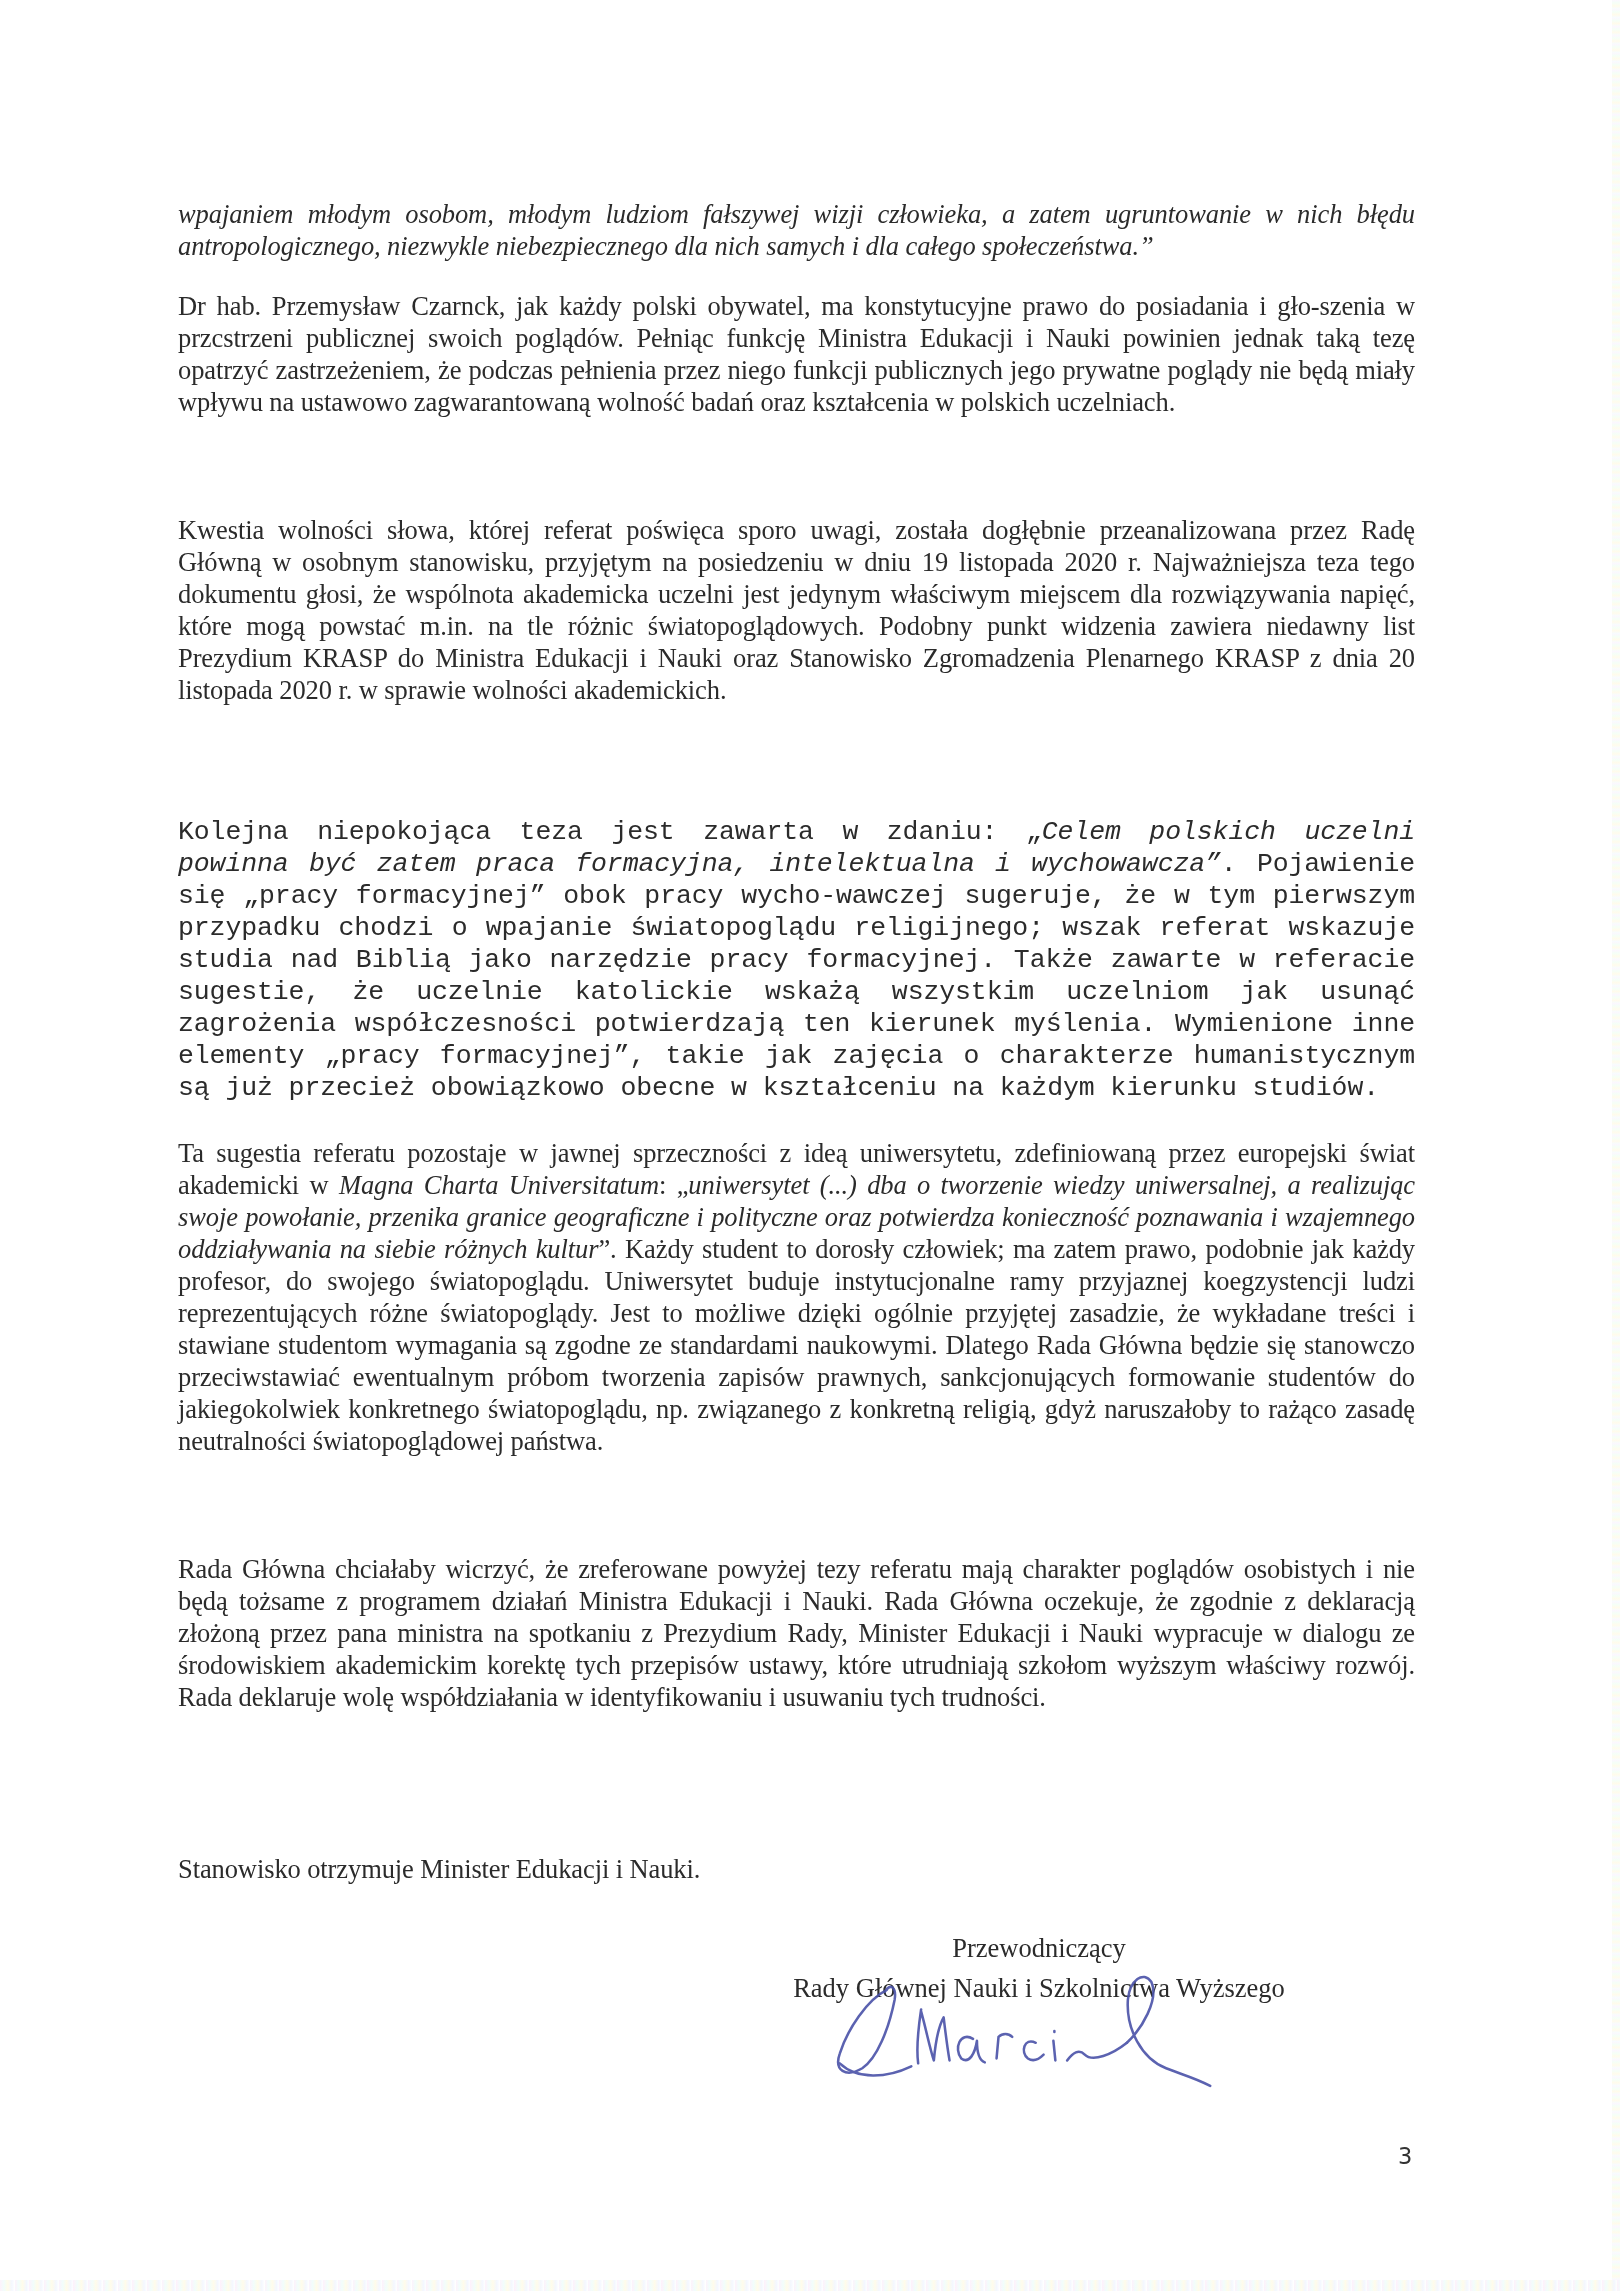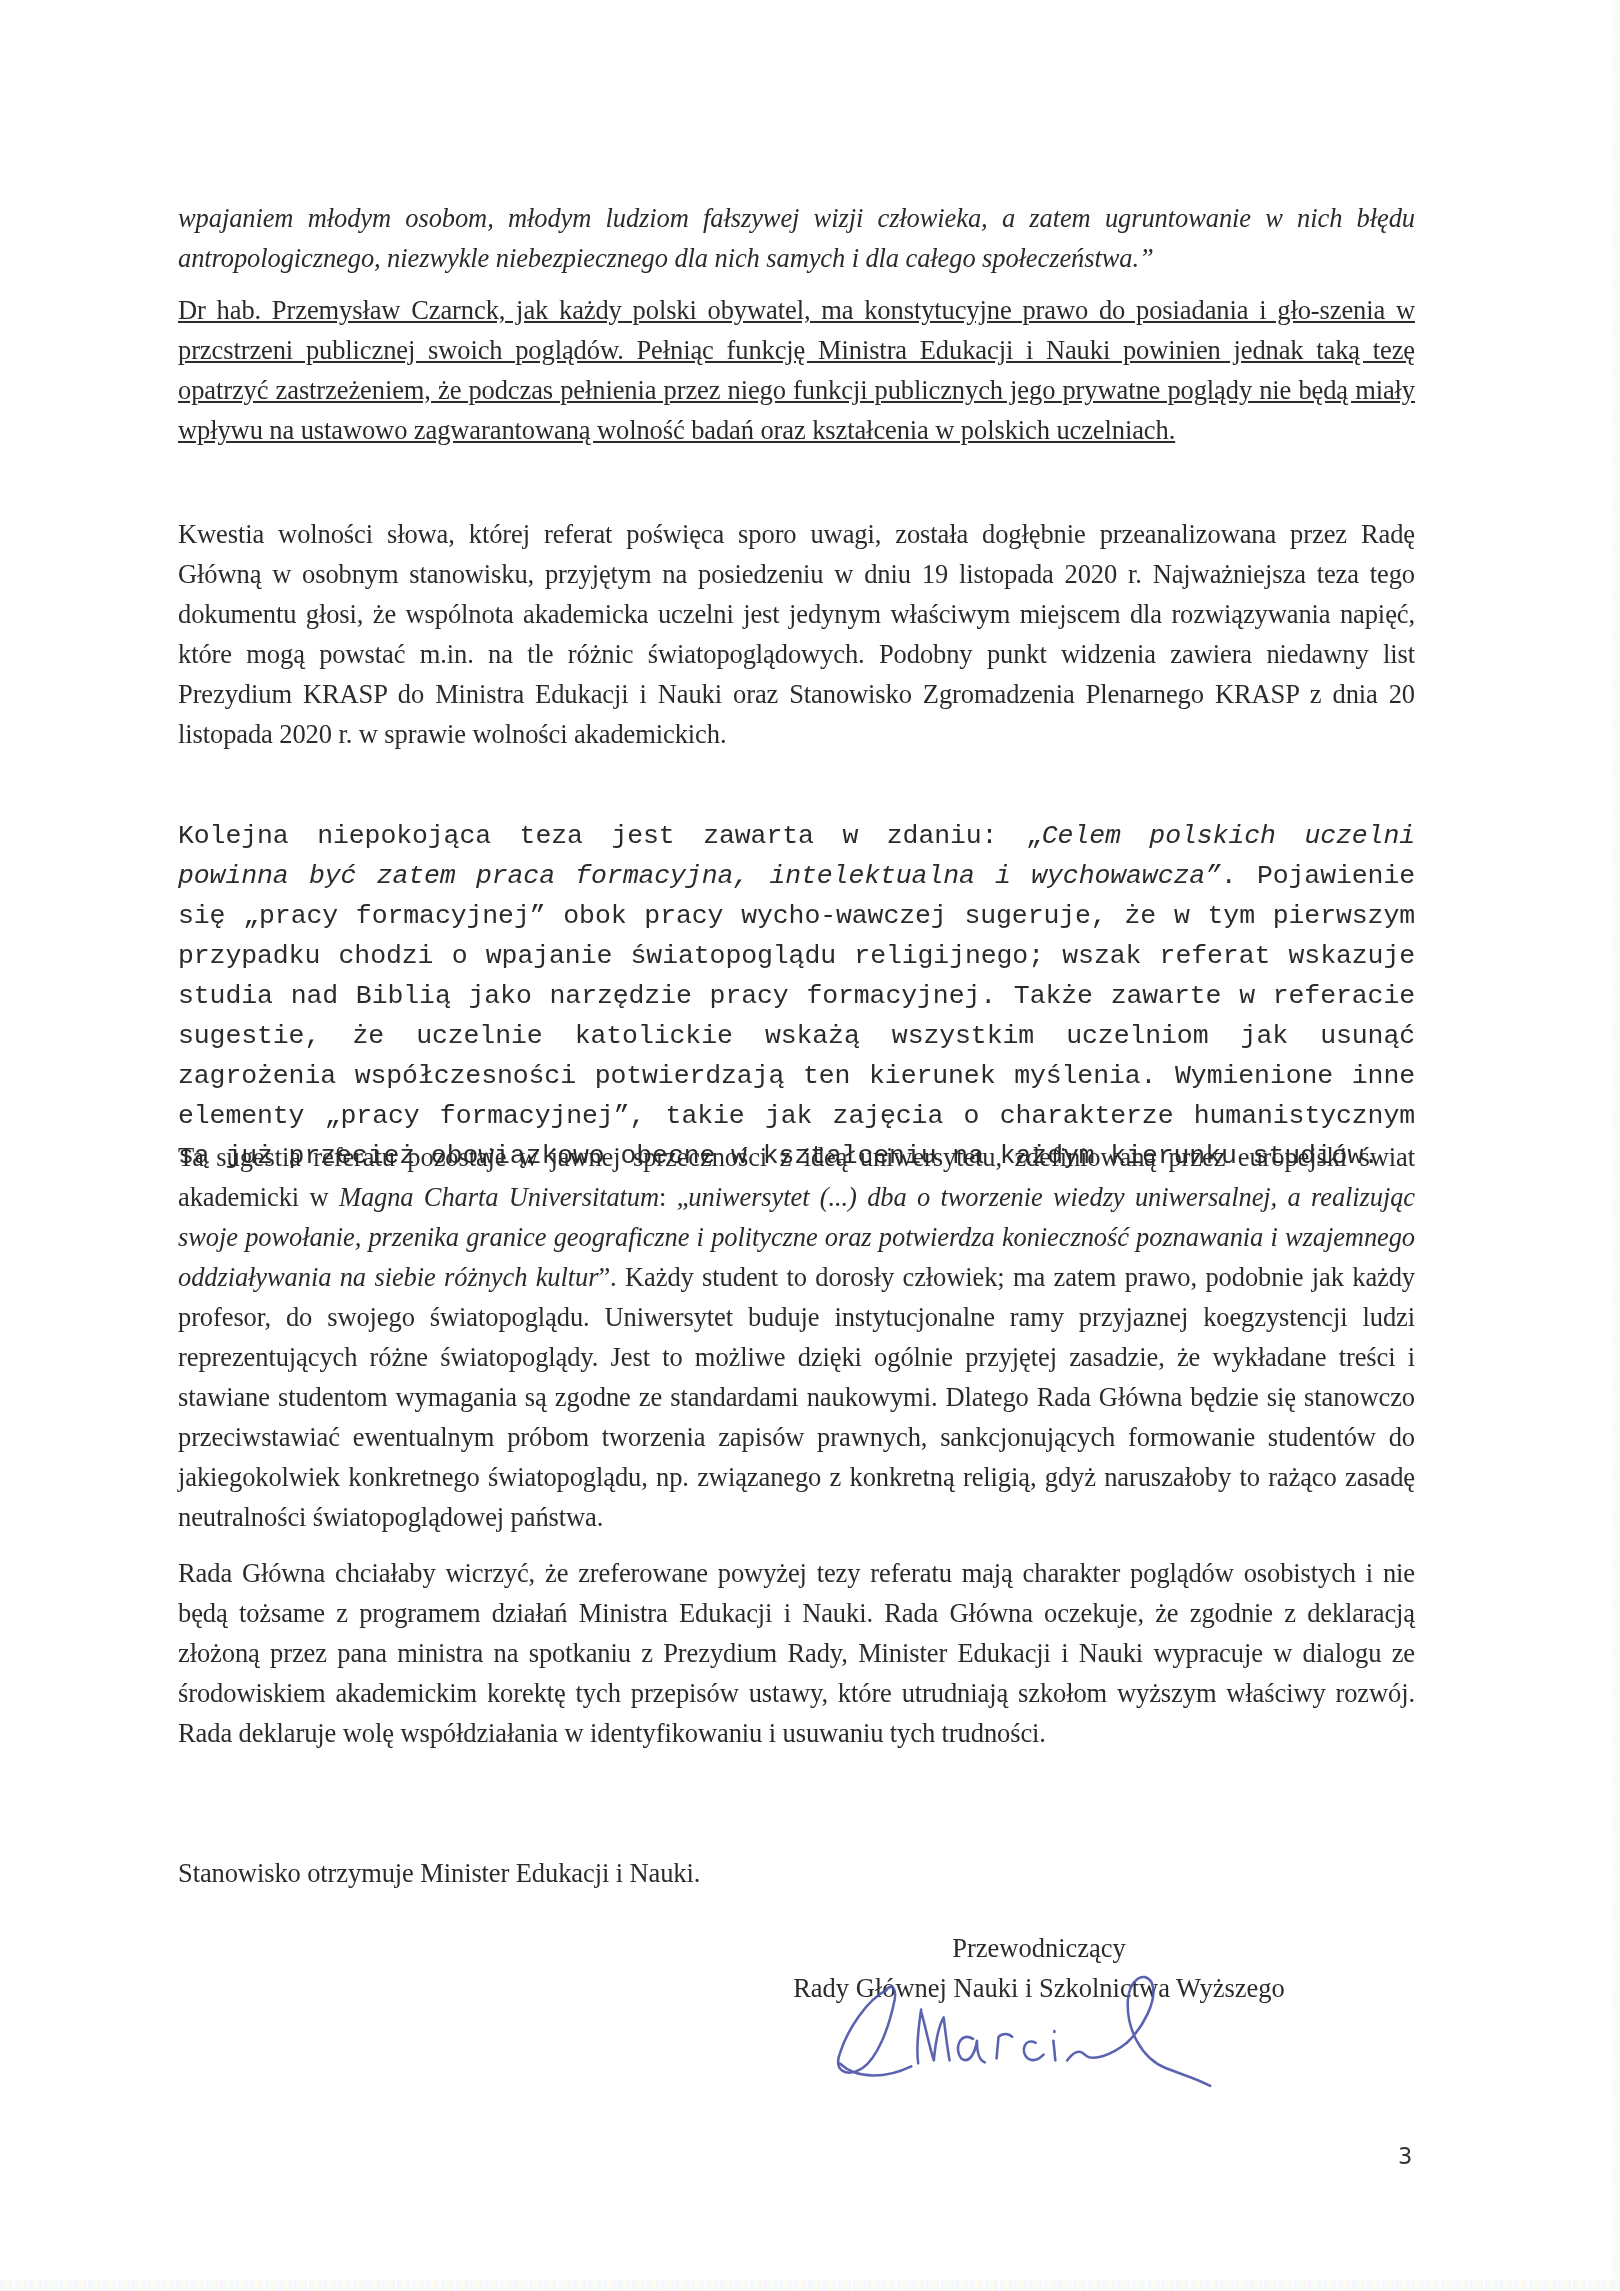--- a/index.html
+++ b/index.html
@@ -37,28 +37,28 @@
     height: 11.8px;
     background:
       repeating-linear-gradient(90deg, #fdf0fb 0px, #f0fdfb 3.9px, #fffbe8 7.8px, #f2f6ff 11.8px, #fff 14.7px);
     opacity: 0.9;
   }
   .body-text {
     position: absolute;
     left: 178px;
     width: 1237px;
     font-size: 26.5px;
-    line-height: 40px;
+    line-height: 32px;
     text-align: justify;
     margin: 0;
     letter-spacing: -0.1px;
   }
   .body-text i { font-style: italic; }
   #p1 { top: 198px; }
-  #p2 { top: 290px; text-decoration: underline; }
+  #p2 { top: 290px; }
   #p3 { top: 514px; }
   #p4 { top: 816px; font-family: Liberation Mono, monospace; }
   #p5 { top: 1137px; }
   #p6 { top: 1553px; }
   #p7 { top: 1853px; }
 
   .sig-block {
     position: absolute;
     left: 686px;
     width: 706px;

